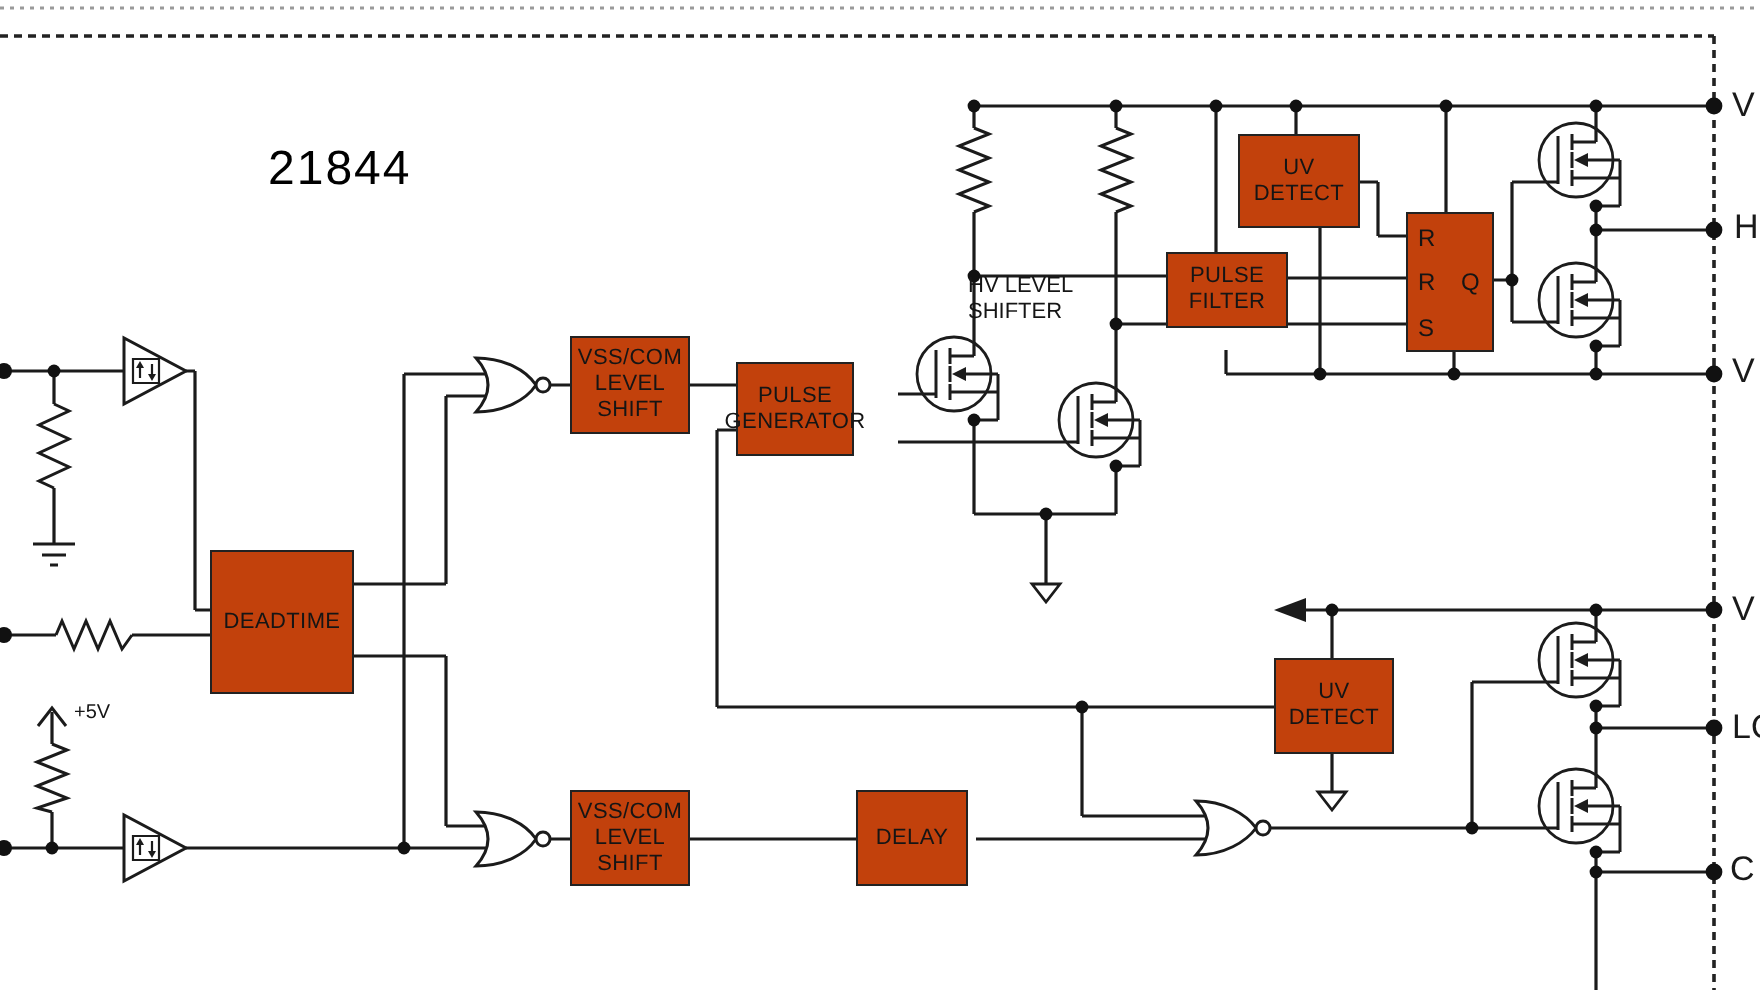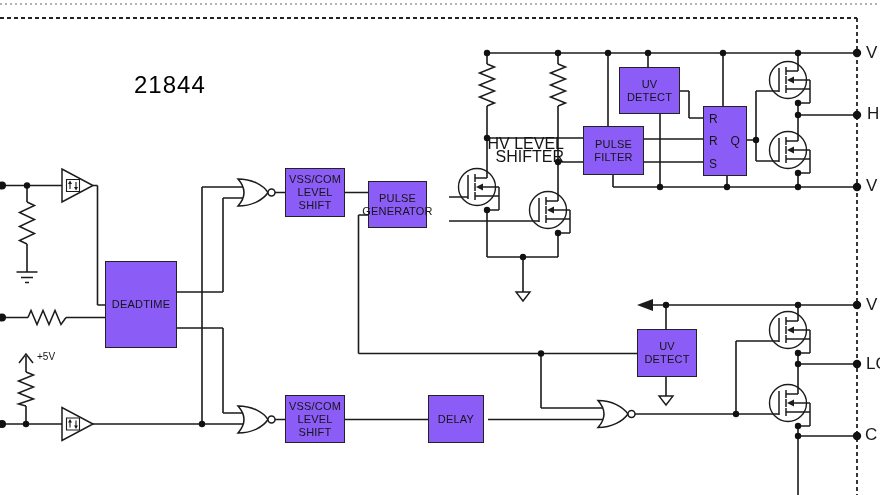--- a/index.html
+++ b/index.html
@@ -1,22 +1,22 @@
 <!DOCTYPE html>
 <html><head>
 <meta charset="utf-8">
 <style>
   html,body{margin:0;padding:0;background:#fff;}
   body{width:880px;height:495px;position:relative;overflow:hidden;
        font-family:"Liberation Sans","DejaVu Sans",sans-serif;color:#111;}
   #canvas{position:absolute;left:0;top:0;width:880px;height:495px;}
-  .blk{position:absolute;box-sizing:border-box;border:1.6px solid #222;background:#8b5cf6;
+  .blk{position:absolute;box-sizing:border-box;border:1.6px solid #222;background:#c2410c;
        display:flex;align-items:center;justify-content:center;text-align:center;
        font-size:11px;line-height:13px;color:#151515;letter-spacing:.2px;}
-  .freetext{position:absolute;text-align:right;font-size:16px;line-height:13px;color:#151515;}
+  .freetext{position:absolute;text-align:left;font-size:11px;line-height:13px;color:#151515;}
   .title{position:absolute;left:134px;top:71px;font-size:24px;letter-spacing:1px;color:#000;}
   .pinlbl{position:absolute;font-size:17px;color:#1a1a1a;white-space:nowrap;}
   .latchlbl{position:absolute;font-size:12px;color:#151515;}
   .small{font-size:10px;}
 </style>
 </head>
 <body>
 
 <svg id="canvas" xmlns="http://www.w3.org/2000/svg" xmlns:xlink="http://www.w3.org/1999/xlink" viewBox="0 0 880 495">
   <defs>
@@ -175,29 +175,29 @@
       <circle cx="857" cy="115" r="4.2"></circle>
       <circle cx="857" cy="187" r="4.2"></circle>
     <circle cx="857" cy="305" r="4.2"></circle>
       <circle cx="857" cy="364" r="4.2"></circle>
       <circle cx="857" cy="436" r="4.2"></circle>
   </g>
 </svg>
 
 <div class="title">21844</div>
 
-<div class="blk" style="left:105px;top:261px;width:72px;height:87px;text-align:center;">DEADTIME</div>
+<div class="blk" style="left:105px;top:275px;width:72px;height:72px;text-align:center;">DEADTIME</div>
 
 <div class="blk" style="left:285px;top:168px;width:60px;height:49px;">VSS/COM LEVEL SHIFT</div>
 
 <div class="blk" style="left:368px;top:181px;width:59px;height:47px;">PULSE GENERATOR</div>
 
 <div class="freetext" style="left:484px;top:137px;width:80px;">HV LEVEL SHIFTER</div>
 
-<div class="blk" style="left:583px;top:126px;width:61px;height:49px;">PULSE FILTER</div>
+<div class="blk" style="left:583px;top:126px;width:61px;height:38px;">PULSE FILTER</div>
 
 <div class="blk" style="left:619px;top:67px;width:61px;height:47px;">UV DETECT</div>
 
 <div class="blk" style="left:703px;top:106px;width:44px;height:70px;">
   <span class="latchlbl" style="left:5px;top:6px;">R</span>
   <span class="latchlbl" style="left:5px;top:28px;">R</span>
   <span class="latchlbl" style="left:5px;top:51px;">S</span>
   <span class="latchlbl" style="right:6px;top:28px;">Q</span>
 </div>
 

